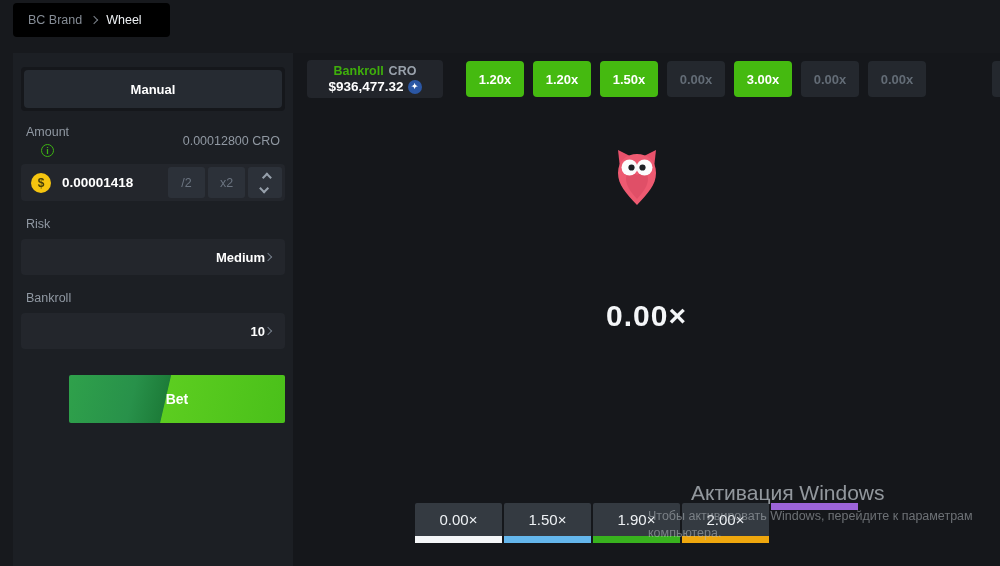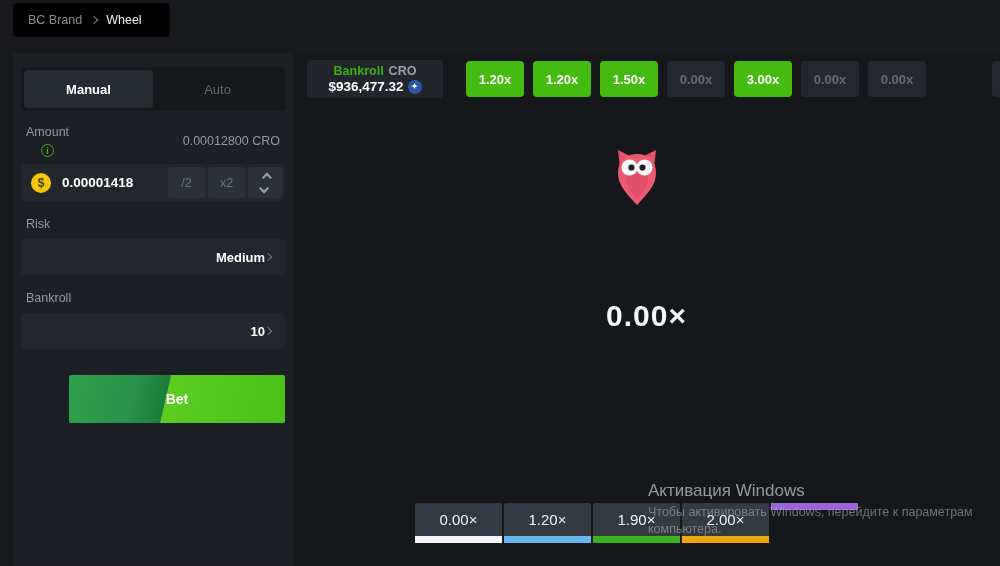--- a/index.html
+++ b/index.html
@@ -141,42 +141,41 @@
   .legend-val {
     height:33px; background:#343a41; border-radius:2px 2px 0 0;
     display:flex; align-items:center; justify-content:center;
     color:#eef1f4; font-size:15px;
   }
   .legend-bar { height:7px; }
   
   .watermark {
     position:absolute; left:648px; top:481px; z-index:50; pointer-events:none;
   }
-  .wm-title { font-size:17px; color:rgba(200,206,212,0.70); }
+  .wm-title { font-size:21px; color:rgba(200,206,212,0.70);margin-left:43px; }
   .wm-body  { margin-top:3px; width:330px; font-size:12.5px; line-height:17px;
     color:rgba(180,186,192,0.55); }
 </style>
 </head>
 <body>
 
 <div class="topbar">
   <div class="breadcrumb">
     <span class="crumb-brand">BC Brand</span>
     <span class="chev"></span>
     <span class="crumb-page">Wheel</span>
   </div>
 </div>
 
 <div class="main">
 
   <aside class="sidebar">
 
     <div class="tabstrip">
       <div class="tab active">Manual</div>
-      <div class="tab inactive">Auto</div>
     </div>
 
     <div class="row-label">
       <span class="lbl">
         <span>Amount</span>
         <i class="info-icon">i</i>
       </span>
       <span class="balance">0.00012800 CRO</span>
     </div>
 
@@ -242,21 +241,21 @@
     </svg>
 
     <div class="current-mult">0.00×</div>
 
     <div class="legend">
       <div class="legend-cell">
         <span class="legend-val">0.00×</span>
         <span class="legend-bar" style="background: rgb(244, 246, 248);"></span>
       </div>
       <div class="legend-cell">
-        <span class="legend-val">1.20×</span>
+        <span class="legend-val">1.50×</span>
         <span class="legend-bar" style="background: rgb(100, 182, 236);"></span>
       </div>
       <div class="legend-cell">
         <span class="legend-val">1.90×</span>
         <span class="legend-bar" style="background: rgb(56, 178, 30);"></span>
       </div>
       <div class="legend-cell">
         <span class="legend-val">2.00×</span>
         <span class="legend-bar" style="background: rgb(239, 167, 14);"></span>
       </div>

